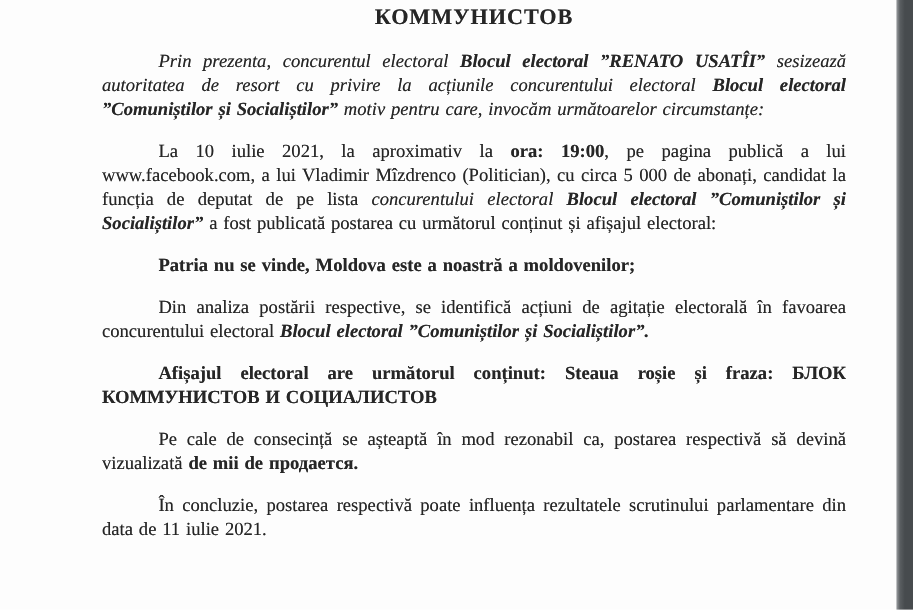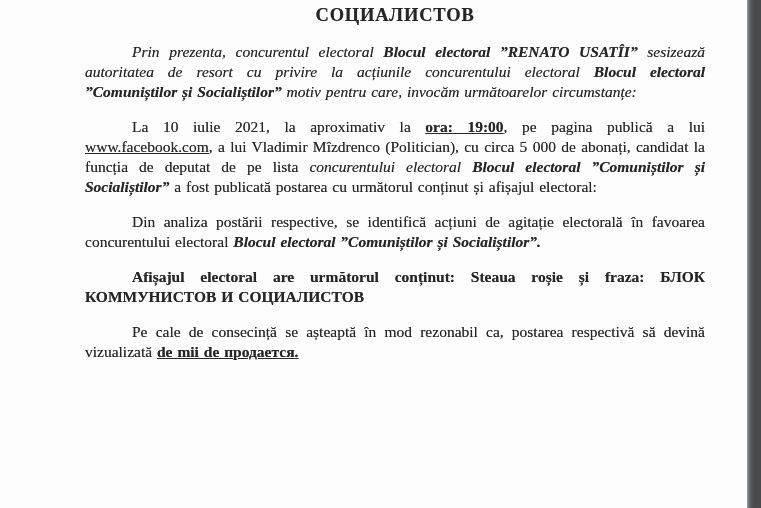--- a/index.html
+++ b/index.html
@@ -36,31 +36,33 @@
     margin: 0 0 17px 0;
     text-indent: 0;
   }
   .doc p {
     margin: 0 0 15px 0;
     text-indent: 47px;
     word-spacing: 1px;
   }
   .doc p span.b { font-weight: bold; }
   .doc p span.i { font-style: italic; }
-  .doc p span.u { text-decoration: underline; }
+  .doc p span.u { }
 </style>
 </head>
 <body>
 
 <div class="page">
   <div class="doc">
-    <h1 class="title">СОЦИАЛИСТОВ</h1>
+    <h1 class="title">КОММУНИСТОВ</h1>
     <div id="doc-body">
         <p><span class="i">Prin prezenta, concurentul electoral </span><span class="b i">Blocul electoral ”RENATO USATÎI”</span><span class="i"> sesizează autoritatea de resort cu privire la acțiunile concurentului electoral </span><span class="b i">Blocul electoral ”Comuniștilor și Socialiștilor”</span><span class="i"> motiv pentru care, invocăm următoarelor circumstanțe:</span></p>
         <p><span>La 10 iulie 2021, la aproximativ la </span><span class="b u">ora: 19:00</span><span>, pe pagina publică a lui </span><span class="u">www.facebook.com</span><span>, a lui Vladimir Mîzdrenco (Politician), cu circa 5 000 de abonați, candidat la funcția de deputat de pe lista </span><span class="i">concurentului electoral </span><span class="b i">Blocul electoral ”Comuniștilor și Socialiștilor”</span><span> a fost publicată postarea cu următorul conținut și afișajul electoral:</span></p>
+        <p><span class="b">Patria nu se vinde, Moldova este a noastră a moldovenilor;</span></p>
         <p><span>Din analiza postării respective, se identifică acțiuni de agitație electorală în favoarea concurentului electoral </span><span class="b i">Blocul electoral ”Comuniștilor și Socialiștilor”.</span></p>
         <p><span class="b">Afișajul electoral are următorul conținut: Steaua roșie și fraza: БЛОК КОММУНИСТОВ И СОЦИАЛИСТОВ</span></p>
         <p><span>Pe cale de consecință se așteaptă în mod rezonabil ca, postarea respectivă să devină vizualizată </span><span class="b u">de mii de продается.</span></p>
+        <p><span>În concluzie, postarea respectivă poate influența rezultatele scrutinului parlamentare din data de 11 iulie 2021.</span></p>
       </div>
   </div>
 </div>
 
 <div class="right-bar"></div>
 
 </body></html>

